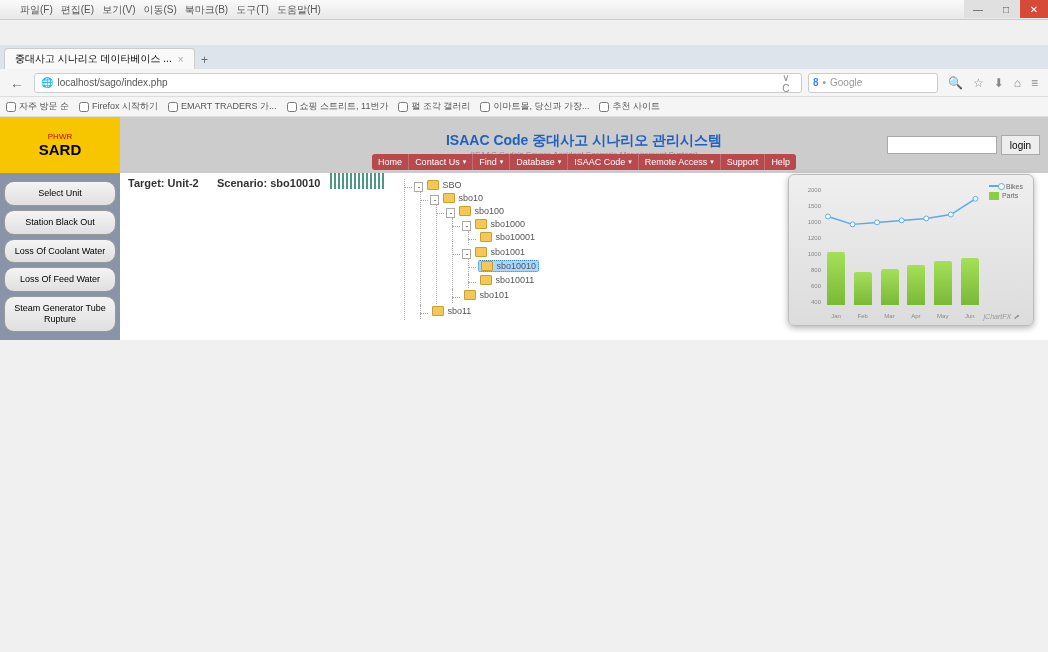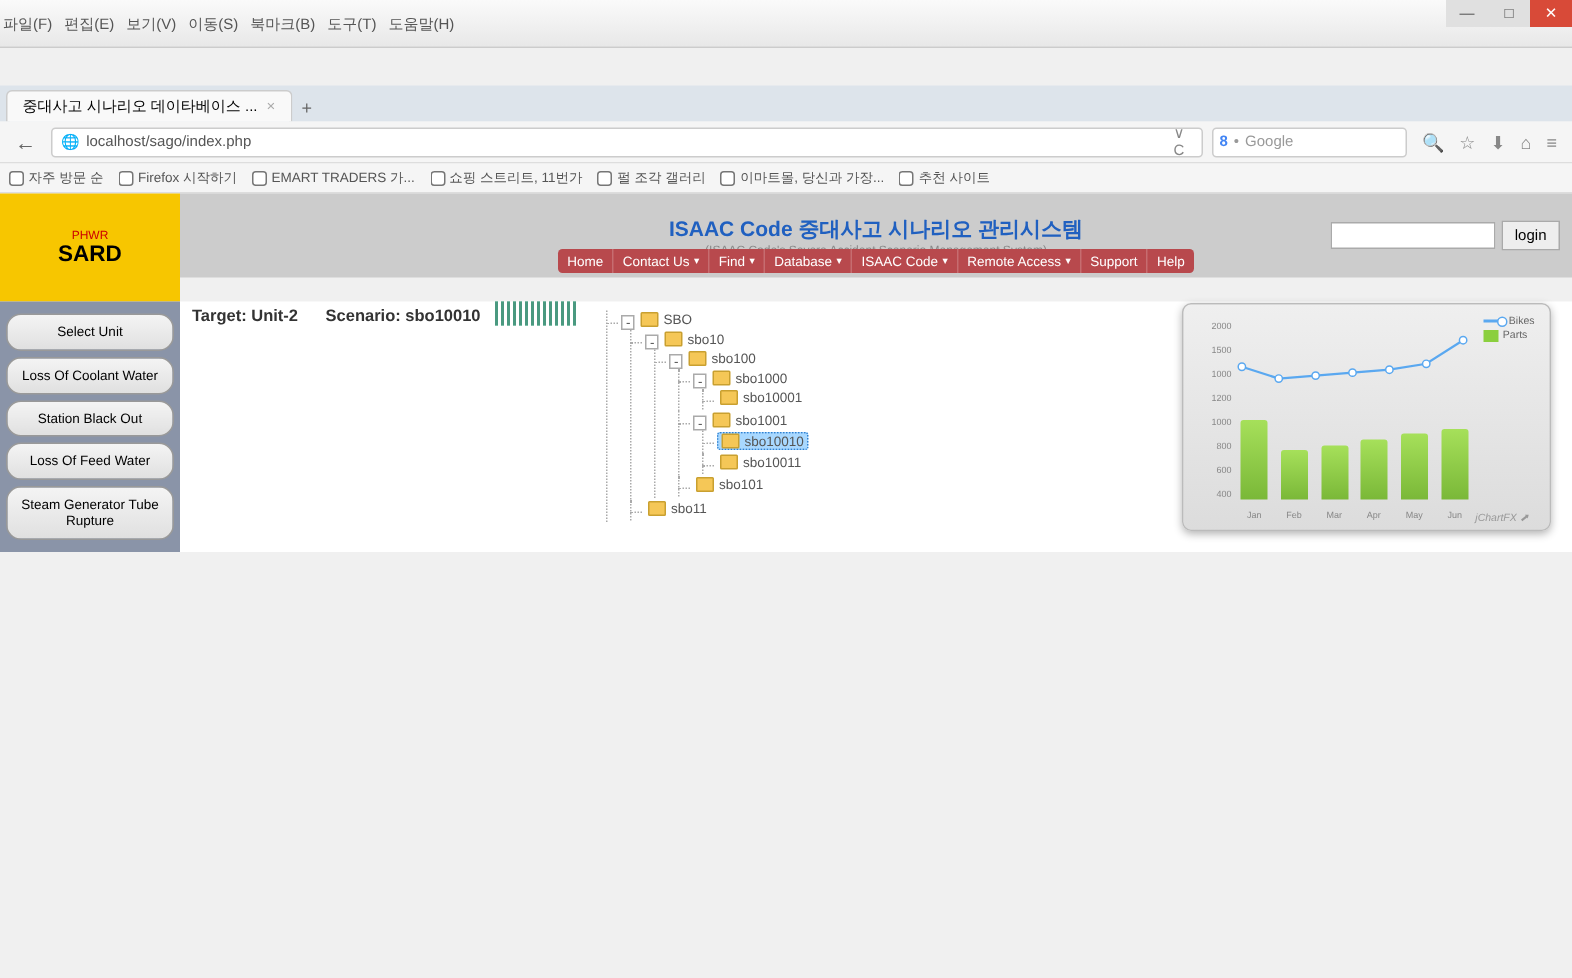--- a/index.html
+++ b/index.html
@@ -1,18 +1,18 @@
 <!DOCTYPE html>
 <html><head>
 <meta charset="utf-8">
 <style>
 * { margin: 0; padding: 0; box-sizing: border-box; font-family: Arial, sans-serif; }
 body { background: #f0f0f0; width: 1048px; height: 652px; overflow: hidden; }
 
-.window-chrome { height: 32px; background: linear-gradient(to bottom, #fafafa, #e8e8e8); border-bottom: 1px solid #ccc; display: flex; align-items: center; padding: 0 2px; font-size: 10px; color: #555; position: relative; }
+.window-chrome { height: 20px; background: linear-gradient(to bottom, #fafafa, #e8e8e8); border-bottom: 1px solid #ccc; display: flex; align-items: center; padding: 0 20px; font-size: 10px; color: #555; position: relative; }
 .window-chrome .menu-item { margin-right: 8px; }
 .window-controls { position: absolute; right: 0; top: 0; display: flex; }
 .win-btn { width: 28px; height: 18px; display: flex; align-items: center; justify-content: center; font-size: 10px; }
 .win-min { background: #e0e0e0; }
 .win-max { background: #e0e0e0; }
 .win-close { background: #d84a38; color: #fff; }
 
 .tab-strip { height: 24px; background: #dde4eb; display: flex; align-items: flex-end; padding-left: 4px; margin-top: 25px; }
 .tab { background: #f9f9f9; border: 1px solid #ccc; border-bottom: none; border-radius: 4px 4px 0 0; padding: 3px 10px; font-size: 10px; display: flex; align-items: center; gap: 6px; }
 .tab-add { width: 20px; text-align: center; font-size: 12px; color: #666; padding: 2px; }
@@ -22,21 +22,21 @@
 .url-box { flex: 1; height: 20px; border: 1px solid #ccc; border-radius: 3px; background: #fff; font-size: 10px; padding: 0 6px; display: flex; align-items: center; color: #555; }
 .url-ref { width: 14px; text-align: center; color: #888; font-size: 10px; margin-right: 2px; }
 .search-box { width: 130px; height: 20px; border: 1px solid #ccc; border-radius: 3px; background: #fff; display: flex; align-items: center; padding: 0 4px; gap: 4px; font-size: 10px; color: #999; }
 .g-icon { color: #4285f4; font-weight: bold; }
 .addr-icons { display: flex; gap: 10px; color: #888; font-size: 12px; padding: 0 4px; }
 .addr-icons span { cursor: pointer; }
 
 .bookmarks { height: 20px; background: #f5f5f5; border-bottom: 1px solid #ddd; display: flex; align-items: center; padding: 0 6px; gap: 10px; font-size: 9px; color: #555; }
 .bm-item { display: flex; align-items: center; gap: 3px; }
 .bm-item input[type=checkbox] { width: 10px; height: 10px; }
-.logo-panel { width: 120px; height: 72px; background: #f7c600; display: flex; flex-direction: column; align-items: center; justify-content: center; font-size: 10px; }
+.logo-panel { width: 120px; height: 56px; background: #f7c600; display: flex; flex-direction: column; align-items: center; justify-content: center; font-size: 10px; }
 .logo-phwr { font-size: 8px; color: #c00; }
 .logo-sard { font-size: 15px; font-weight: bold; color: #000000; }
 
 .header-row { display: flex; }
 .header-main { flex: 1; background: #ccc; height: 56px; display: flex; flex-direction: column; align-items: center; justify-content: center; position: relative; }
 .title-main { font-size: 14px; font-weight: bold; color: #2060c0; }
 .title-sub { font-size: 8px; color: #888; }
 .nav-menu { position: absolute; bottom: 3px; display: flex; gap: 0; background: #b8494d; border-radius: 3px; overflow: hidden; font-size: 9px; }
 .nav-menu .nm { padding: 3px 6px; color: #fff; border-right: 1px solid rgba(255,255,255,.2); display: flex; align-items: center; gap: 3px; }
 .nav-menu .nm:last-child { border-right: none; }
@@ -199,22 +199,22 @@
     <div class="login-area">
       <input type="text" style="">
       <button>login</button>
     </div>
   </div>
 </div>
 
 <div class="body-row">
   <div class="sidebar">
     <div class="side-btn">Select Unit</div>
+    <div class="side-btn">Station Black Out</div>
     <div class="side-btn">Loss Of Coolant Water</div>
-    <div class="side-btn">Station Black Out</div>
     <div class="side-btn">Loss Of Feed Water</div>
     <div class="side-btn">Steam Generator Tube Rupture</div>
   </div>
 
   <div class="main-area">
     <div class="target-bar">
       <span>Target: Unit-2</span>
       &nbsp;&nbsp;&nbsp;&nbsp;
       <span>Scenario: sbo10010</span>
     </div>

